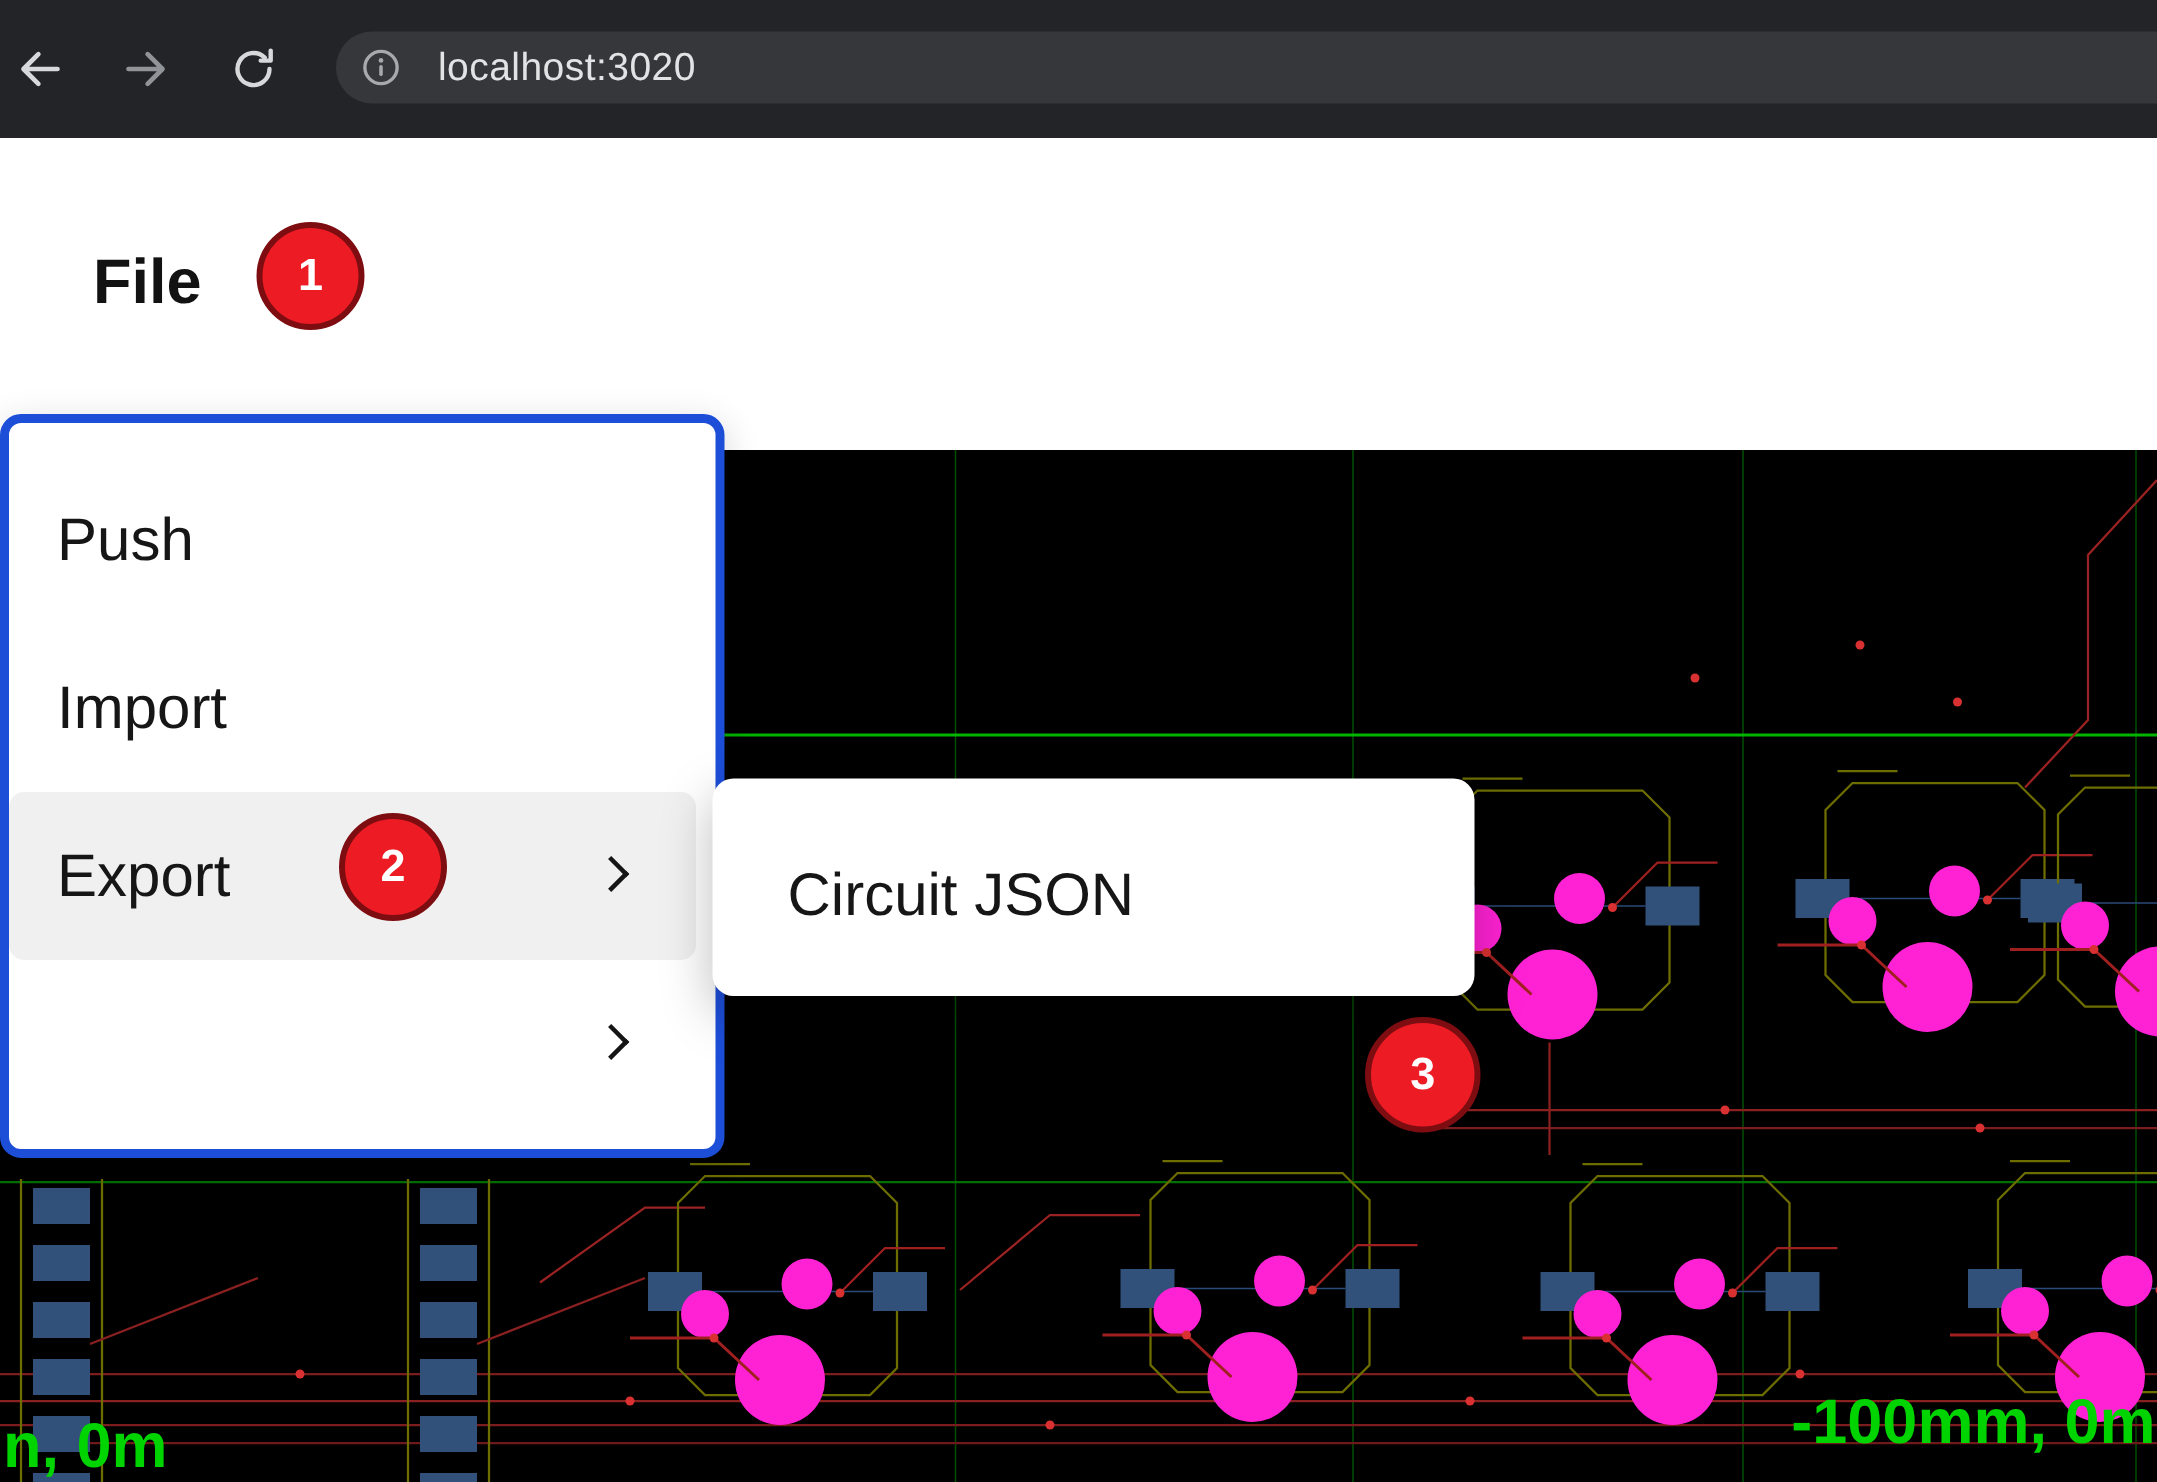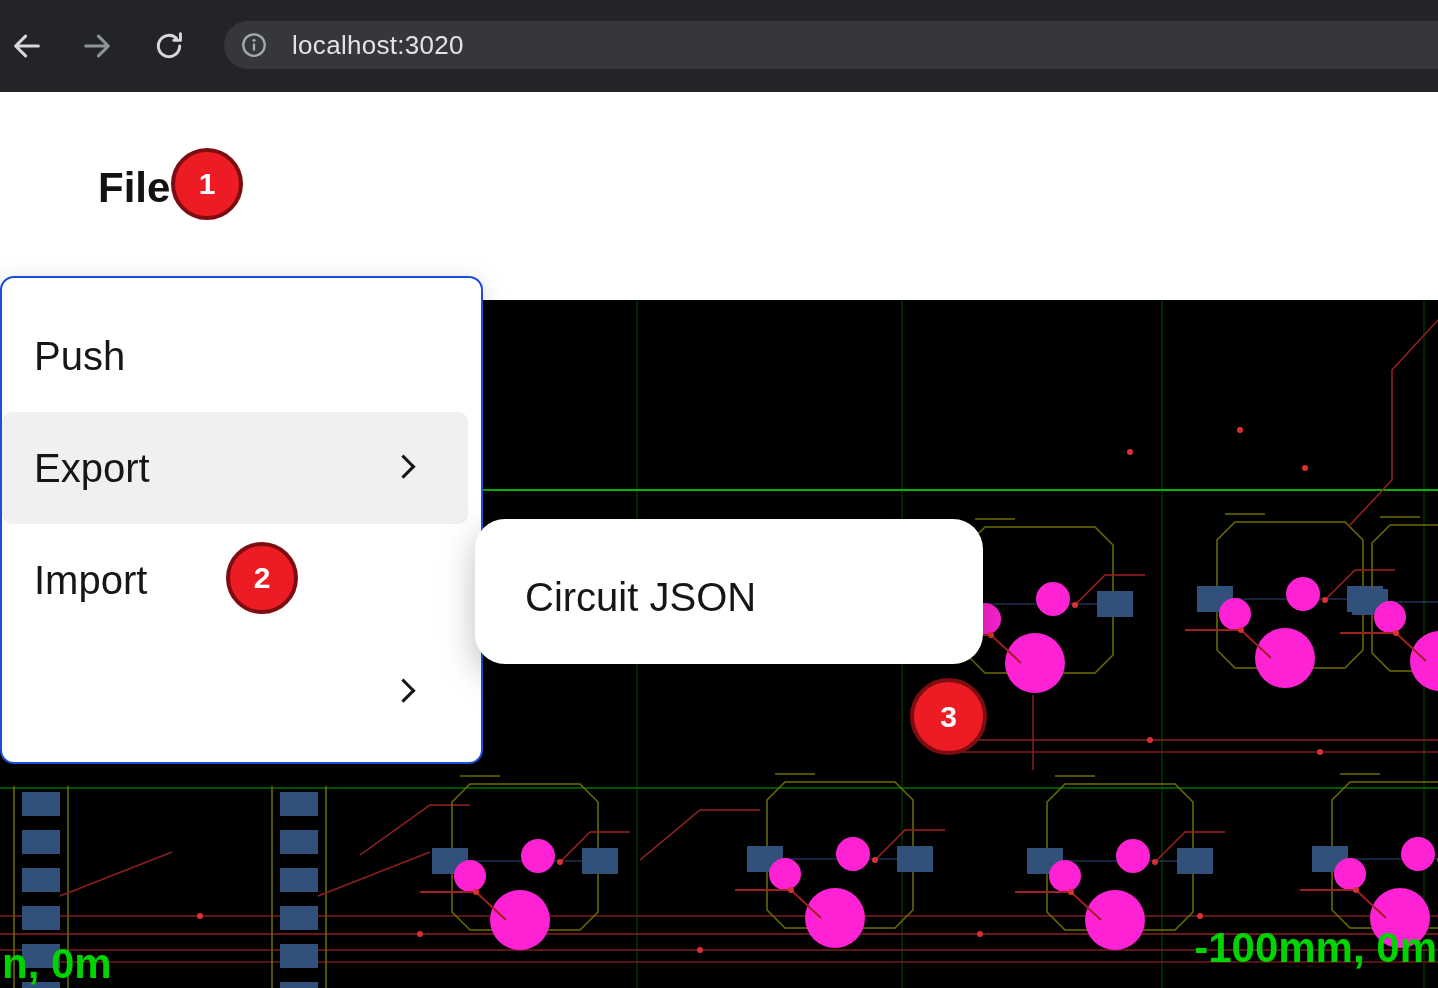--- a/index.html
+++ b/index.html
@@ -11,34 +11,34 @@
   
   .chrome{ position:absolute; top:0; left:0; width:100%; height:92px; background:#232427; z-index:10; }
   .nav-btn{ position:absolute; top:29px; width:34px; height:34px; display:flex; align-items:center; justify-content:center; cursor:pointer; }
   .nav-btn.back{ left:10px; }
   .nav-btn.fwd{ left:80px; }
   .nav-btn.reload{ left:152px; }
   .url-pill{ position:absolute; left:224px; top:21px; height:48px; width:1240px; background:#36373a; border-radius:24px; }
   .info-btn{ position:absolute; left:15px; top:9px; width:30px; height:30px; cursor:pointer; }
   .url-text{ position:absolute; left:68px; top:50%; transform:translateY(-50%); color:#e2e3e5; font-size:26px; letter-spacing:.3px; white-space:nowrap; }
   
-  .file-label{ position:absolute; left:62px; top:164px; font-size:42px; font-weight:700; color:#121212; z-index:4; cursor:pointer;margin-left:36px; }
+  .file-label{ position:absolute; left:62px; top:164px; font-size:42px; font-weight:700; color:#121212; z-index:4; cursor:pointer; }
   .pcb{ position:absolute; left:0; top:300px; width:1438px; height:688px; z-index:1; background:#000; }
   
   .menu{ position:absolute; left:0; top:276px; width:483px; padding:22px 0 14px 0; background:#fff;
-         border:2px solid #1d4ed8; border-radius:14px; box-shadow:0 6px 24px rgba(0,0,0,.16); z-index:3; }
+         border:6px solid #1d4ed8; border-radius:14px; box-shadow:0 6px 24px rgba(0,0,0,.16); z-index:3; }
   .menu-item{ position:relative; height:112px; display:flex; align-items:center; padding-left:32px;
               font-size:40px; color:#161616; cursor:pointer; }
   .menu-item.hl{ background:#f0f0f1; border-radius:10px; margin-right:13px; }
   .chev{ position:absolute; left:393px; top:50%; width:17px; height:17px;
          border-top:3.5px solid #151515; border-right:3.5px solid #151515;
          transform:translateY(-58%) rotate(45deg); }
   
   .submenu{ position:absolute; left:475px; top:519px; width:508px; padding:22px 0 10px 0; background:#fff;
-            border-radius:30px; box-shadow:0 12px 34px rgba(0,0,0,.26); z-index:4; }
+            border-radius:14px; box-shadow:0 12px 34px rgba(0,0,0,.26); z-index:4; }
   .submenu-item{ height:113px; display:flex; align-items:center; padding-left:50px;
                  font-size:40px; color:#161616; cursor:pointer; }
   
   .badge{ position:absolute; z-index:6; border-radius:50%; background:#ed1c24; border:4px solid #7e0d12;
           color:#fff; display:flex; align-items:center; justify-content:center; font-weight:700; font-size:30px; }
   .badge.b1{ left:171px; top:148px; width:72px; height:72px; }
   .badge.b2{ left:226px; top:542px; width:72px; height:72px; }
   .badge.b3{ left:910px; top:678px; width:77px; height:77px; }
 </style>
 </head>
@@ -149,26 +149,26 @@
     <text x="2" y="678" font-size="42" font-weight="bold" fill="#00d400" font-family="Liberation Sans, sans-serif">n, 0m</text>
     <text x="1437" y="662" text-anchor="end" font-size="42" font-weight="bold" fill="#00d400" font-family="Liberation Sans, sans-serif">-100mm, 0m</text>
   </svg>
 
   <div class="file-label">File</div>
 
   <div class="menu">
     <div class="menu-item">
       <span>Push</span>
     </div>
+    <div class="menu-item">
+      <span>Import</span>
+    </div>
     <div class="menu-item hl">
       <span>Export</span>
       <span class="chev"></span>
-    </div>
-    <div class="menu-item">
-      <span>Import</span>
     </div>
     <div class="menu-item">
       <span class="chev"></span>
     </div>
   </div>
 
   <div class="submenu">
     <div class="submenu-item">
       <span>Circuit JSON</span>
     </div>

